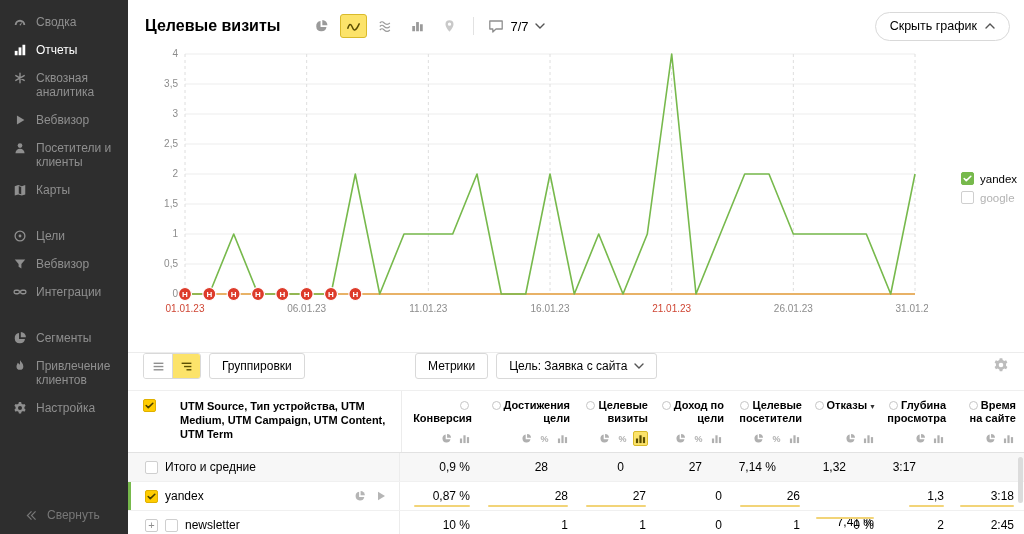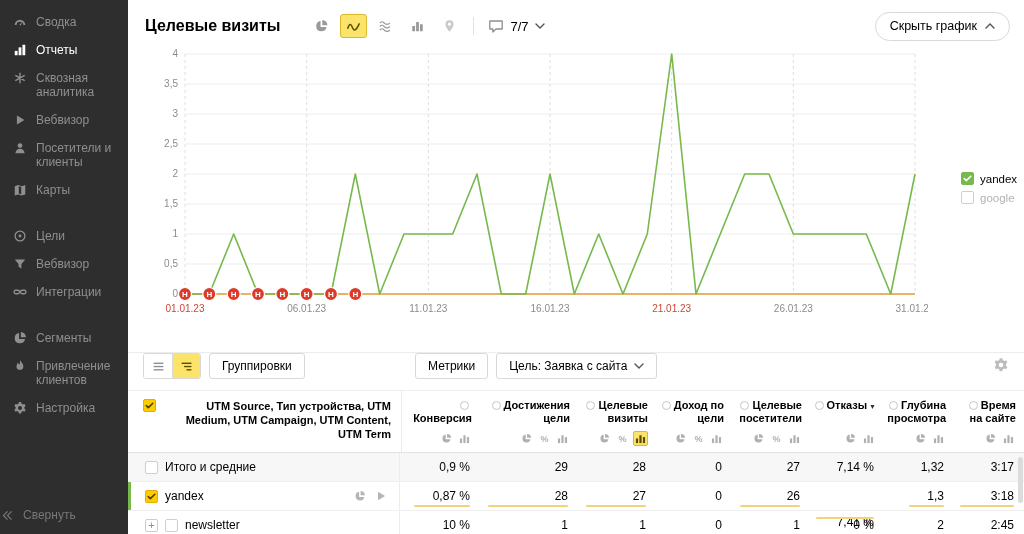--- a/index.html
+++ b/index.html
@@ -9,21 +9,21 @@
 
   
   .sidebar { position:absolute; left:0; top:0; width:128px; height:534px; background:#2e2e2e; display:flex; flex-direction:column; }
   .side-nav { flex:1; padding-top:8px; }
   .side-item { display:flex; align-items:flex-start; gap:9px; padding:7px 6px 7px 13px; color:#8f8f8f; font-size:12px; line-height:14px; cursor:pointer; }
   .side-item.active { color:#ffffff; }
   .side-item.group-start { margin-top:18px; }
   .icn { display:inline-block; }
   .icn svg { width:100%; height:100%; display:block; }
   .side-item .icn { flex:0 0 14px; width:14px; height:14px; margin-top:0; }
-  .side-collapse { display:flex; align-items:center; gap:9px; padding:12px 1px; color:#777; font-size:12px; cursor:pointer; }
+  .side-collapse { display:flex; align-items:center; gap:9px; padding:12px 25px; color:#777; font-size:12px; cursor:pointer; }
   .side-collapse .icn { width:13px; height:13px; }
 
   
   .main { position:absolute; left:128px; top:0; width:896px; height:534px; background:#fff; }
 
   .chart-header { display:flex; align-items:center; height:44px; padding:8px 14px 0 17px; }
   .chart-title { font-size:16px; font-weight:bold; margin-right:28px; white-space:nowrap; }
   .ctypes { display:flex; align-items:center; gap:5px; }
   .ctype { width:27px; height:24px; padding:4px 5px; background:none; border:1px solid transparent; border-radius:3px; color:#9a9a9a; cursor:pointer; }
   .ctype.selected { background:#fce36a; border-color:#d9ba2b; color:#5a4d00; }
@@ -54,21 +54,21 @@
   .vbtn { width:28px; height:24px; display:flex; align-items:center; justify-content:center; background:#fff; border:none; color:#8f8f8f; cursor:pointer; padding:0; }
   .vbtn + .vbtn { border-left:1px solid #d9d9d9; }
   .vbtn.selected { background:#fce36a; color:#5a4d00; }
   .vbtn .icn { width:13px; height:13px; }
   .tbtn { height:26px; display:flex; align-items:center; gap:7px; padding:0 12px; background:#fff; border:1px solid #d9d9d9; border-radius:3px; font-size:12px; font-family:inherit; cursor:pointer; white-space:nowrap; }
   .tright { display:flex; align-items:center; gap:8px; flex:1; padding-left:15px; }
   .gear-btn { margin-left:auto; width:18px; height:18px; padding:0; background:none; border:none; color:#bdbdbd; cursor:pointer; }
   .gear-btn svg { width:16px; height:16px; }
 
   .thead { display:flex; min-height:58px; border-bottom:1px solid #e2e2e2; }
-  .dimcell { width:280px; padding:8px 10px 6px 15px; display:flex; gap:24px; align-items:flex-start; border-right:1px solid #ececec;text-align:right; }
+  .dimcell { width:280px; padding:8px 10px 6px 15px; display:flex; gap:24px; align-items:flex-start; border-right:1px solid #ececec; }
   .dimtext { font-size:11px; font-weight:bold; line-height:14px; }
   .mheads { display:flex; flex:1; }
   .hcell { display:flex; flex-direction:column; align-items:flex-end; padding:8px 8px 6px 0; }
   .hlabel { font-size:11px; font-weight:bold; text-align:right; line-height:13px; cursor:pointer; }
   .hcirc { display:inline-block; width:9px; height:9px; border:1.5px solid #c6c6c6; border-radius:50%; margin-right:3px; vertical-align:-1px; }
   .sortarrow { font-size:7px; margin-left:2px; color:#333; }
   .htoggles { display:flex; align-items:center; gap:3px; margin-top:auto; padding-top:6px; }
   .tgl { width:15px; height:15px; display:flex; align-items:center; justify-content:center; color:#b0b0b0; font-size:9px; font-weight:bold; border:1px solid transparent; border-radius:2px; cursor:pointer; }
   .tgl svg { width:11px; height:11px; }
   .tgl.sel { background:#fce36a; border-color:#d9ba2b; color:#5a4d00; }
@@ -535,23 +535,20 @@
       <div id="trows">
           <div class="trow total">
             <div class="rname">
               <span class="cb"></span>
               <span class="rlabel">Итого и средние</span>
             </div>
             <div class="mcells">
               <div class="tcell" style="width: 78px;">
                 <span>0,9 %</span>
               </div>
-              <div class="tcell" style="width: 98px;">
-                <span>29</span>
-              </div>
               <div class="tcell" style="width: 78px;">
                 <span>28</span>
               </div>
               <div class="tcell" style="width: 76px;">
                 <span>0</span>
               </div>
               <div class="tcell" style="width: 78px;">
                 <span>27</span>
               </div>
               <div class="tcell" style="width: 74px;">

